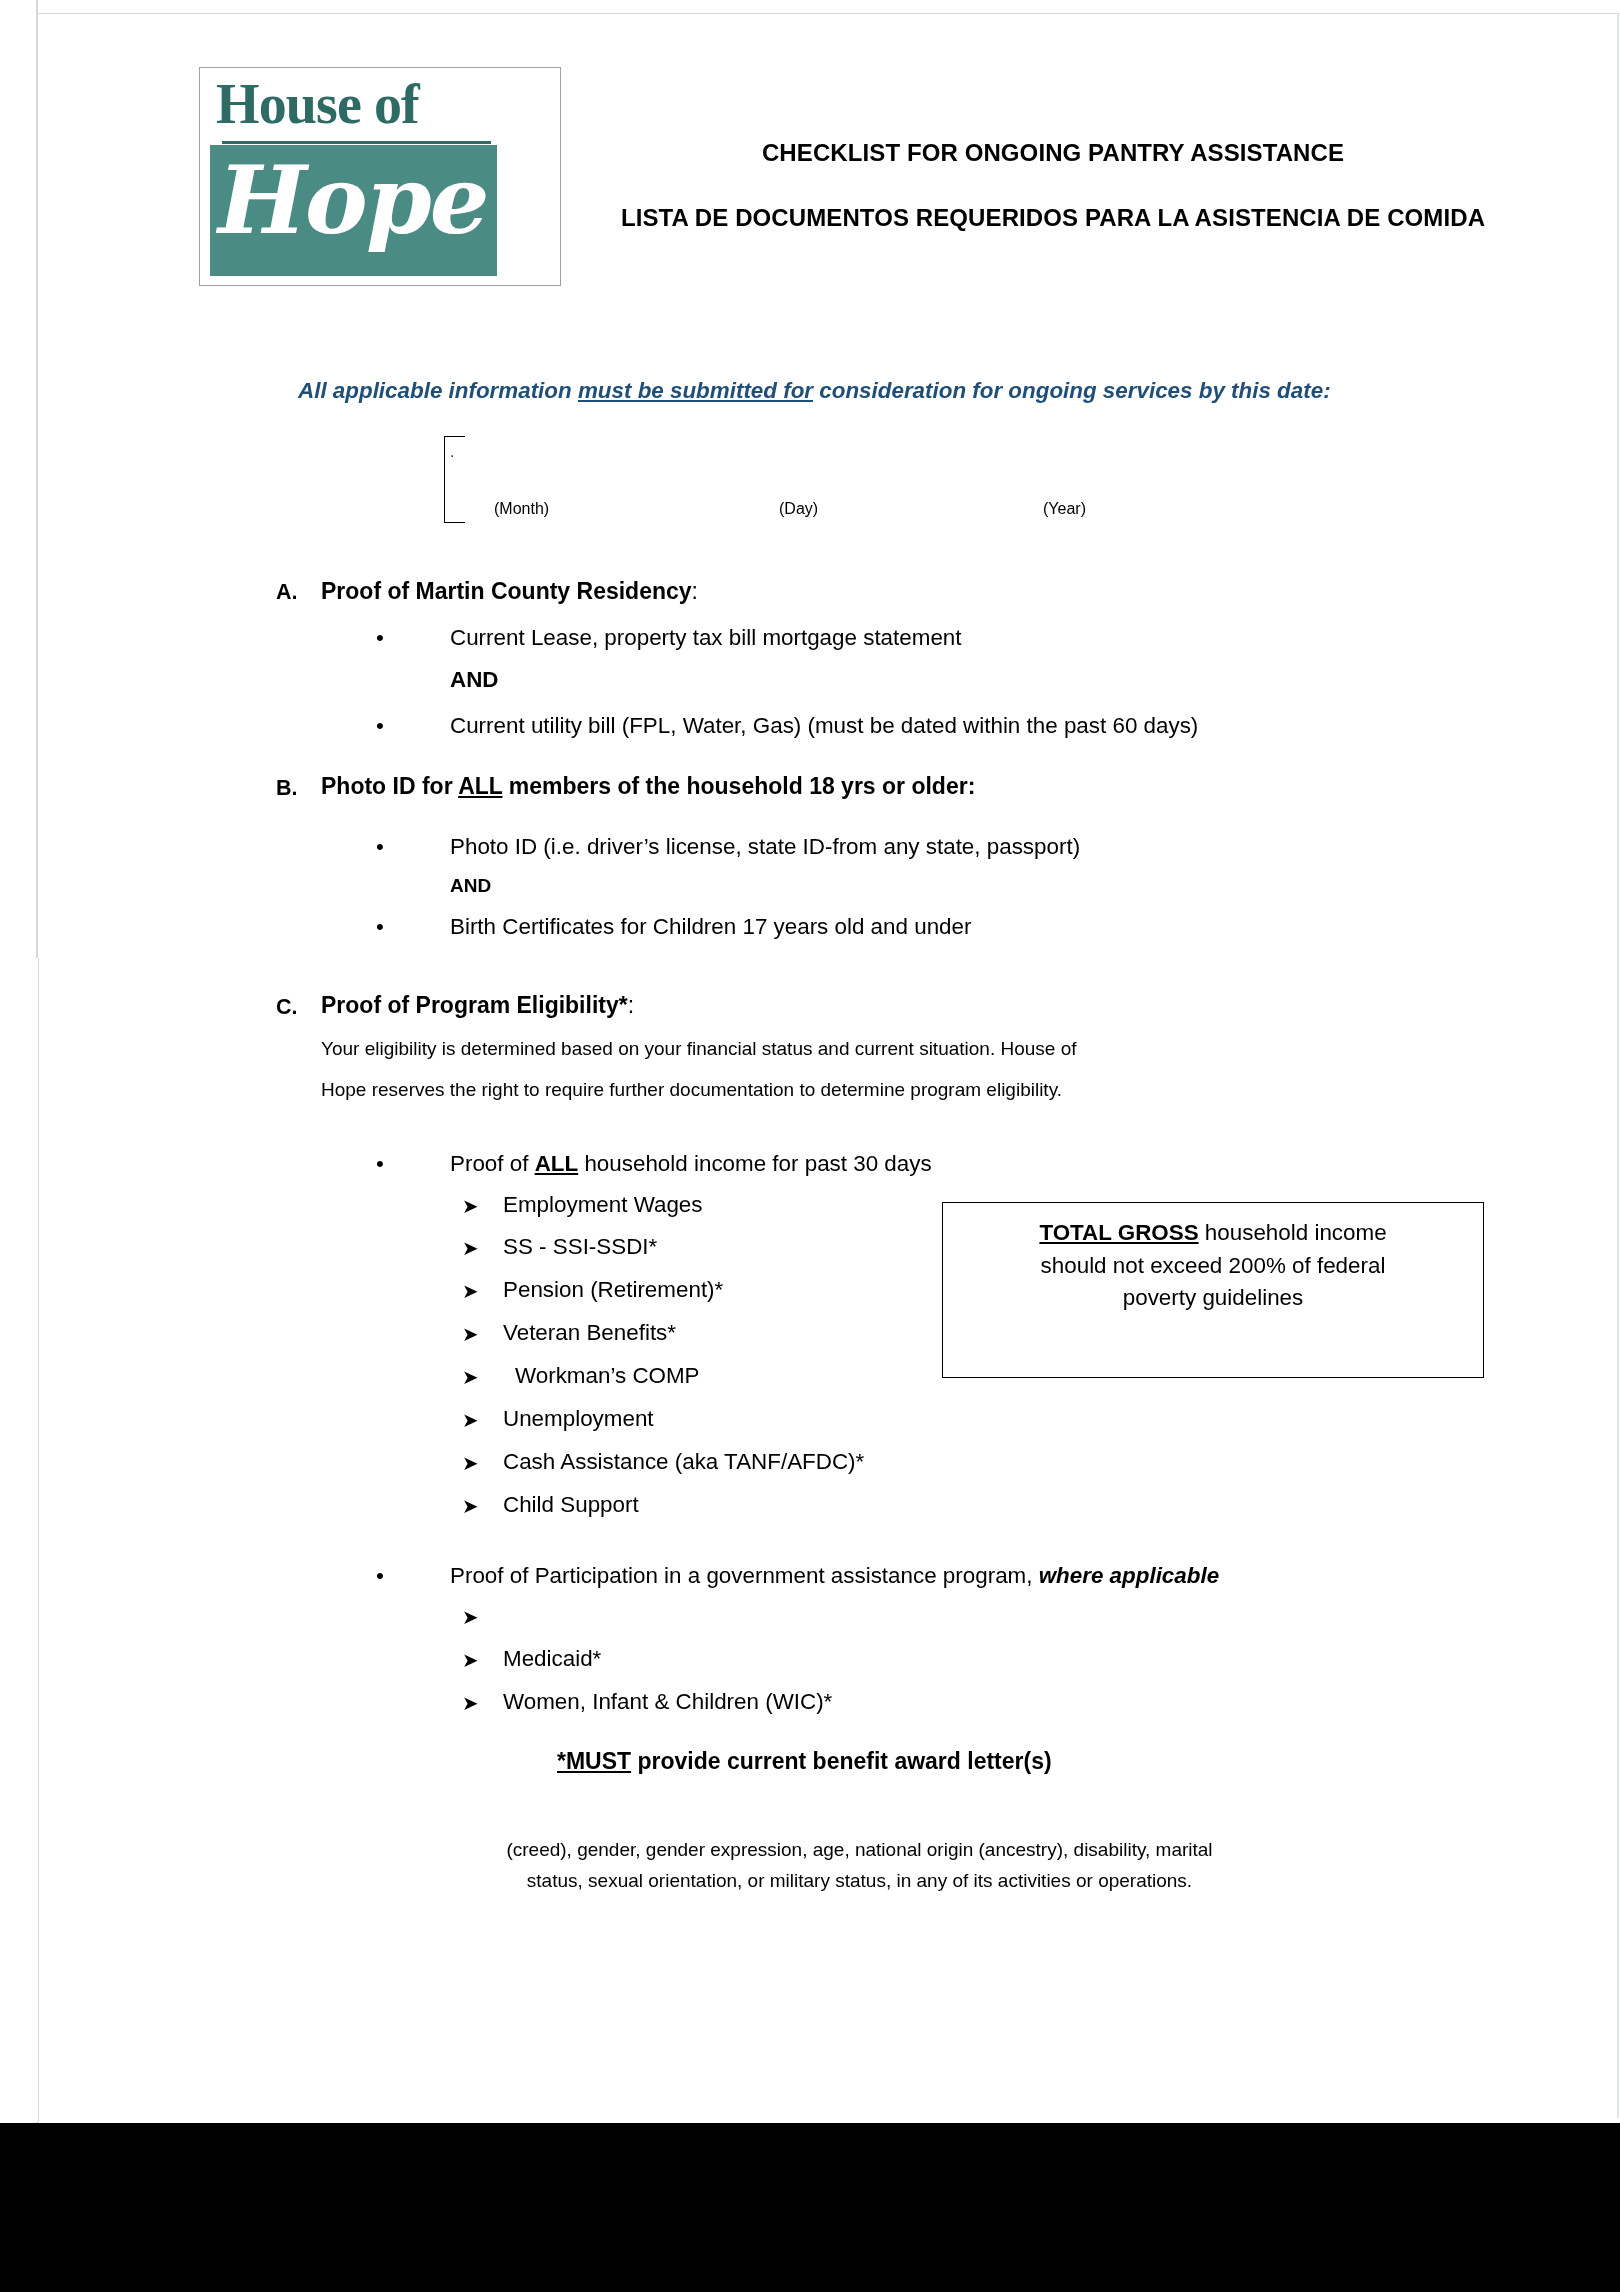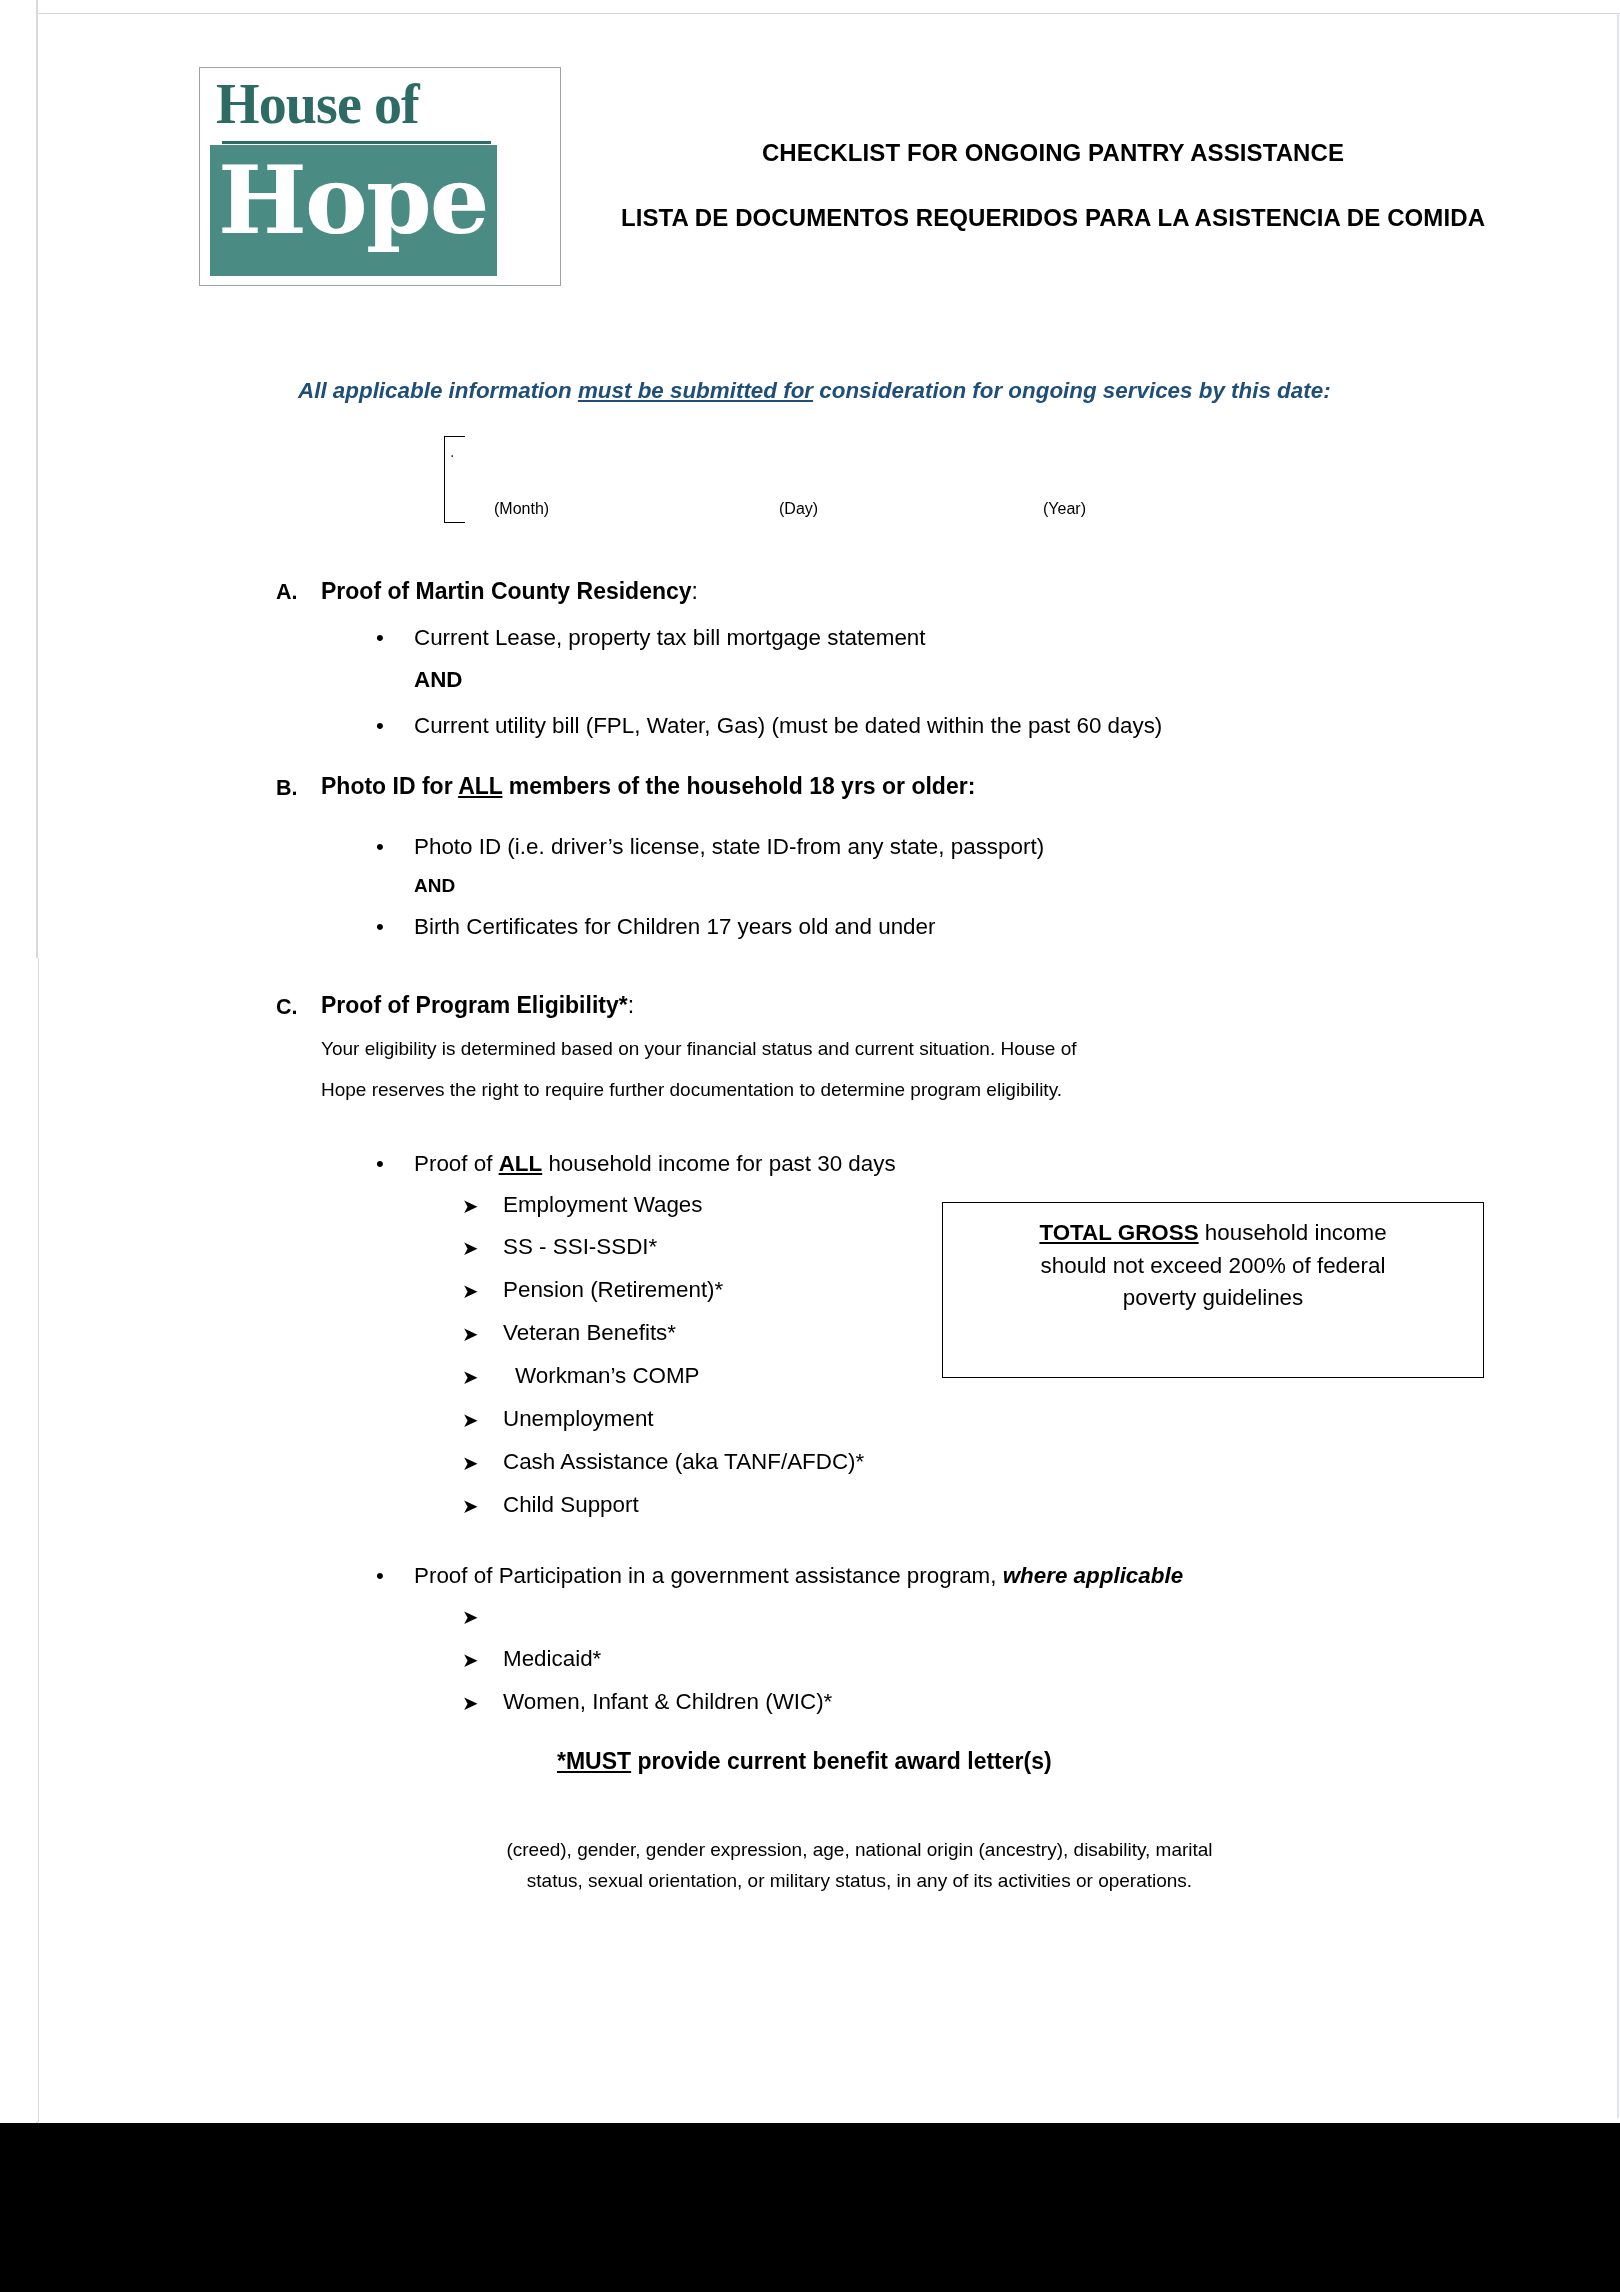--- a/index.html
+++ b/index.html
@@ -95,20 +95,21 @@
     top: 73px;
     width: 269px;
     height: 2.7px;
     background: #2e6b64;
   }
   .logo-hope {
     position: absolute;
     left: 18px;
     top: 77px;
     font-family: "DejaVu Serif", serif;
+    font-style: italic;
     font-size: 94px;
     font-weight: 700;
     color: #ffffff;
     white-space: nowrap;
     letter-spacing: -1.8px;
   }
 
   
   .title-en {
     position: absolute;
@@ -190,20 +191,21 @@
   .sec-head {
     position: absolute;
     font-size: 23px;
     font-weight: 700;
     white-space: nowrap;
   }
   .bullet-row {
     position: absolute;
     font-size: 22.4px;
     white-space: nowrap;
+    margin-left: 36px;
   }
   .bullet-dot {
     position: absolute;
     font-size: 22.4px;
   }
   .and-word {
     position: absolute;
     font-weight: 700;
   }
   .arrow-row {

